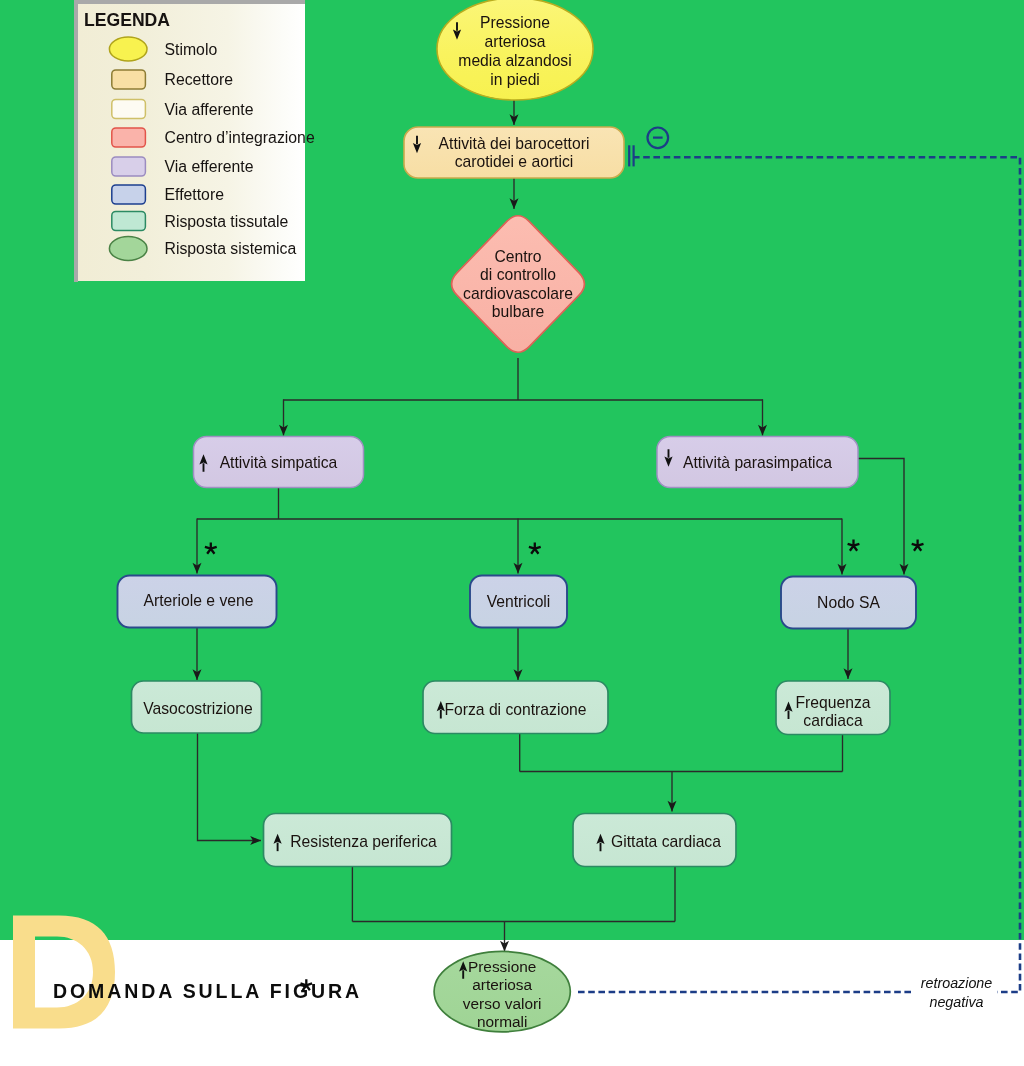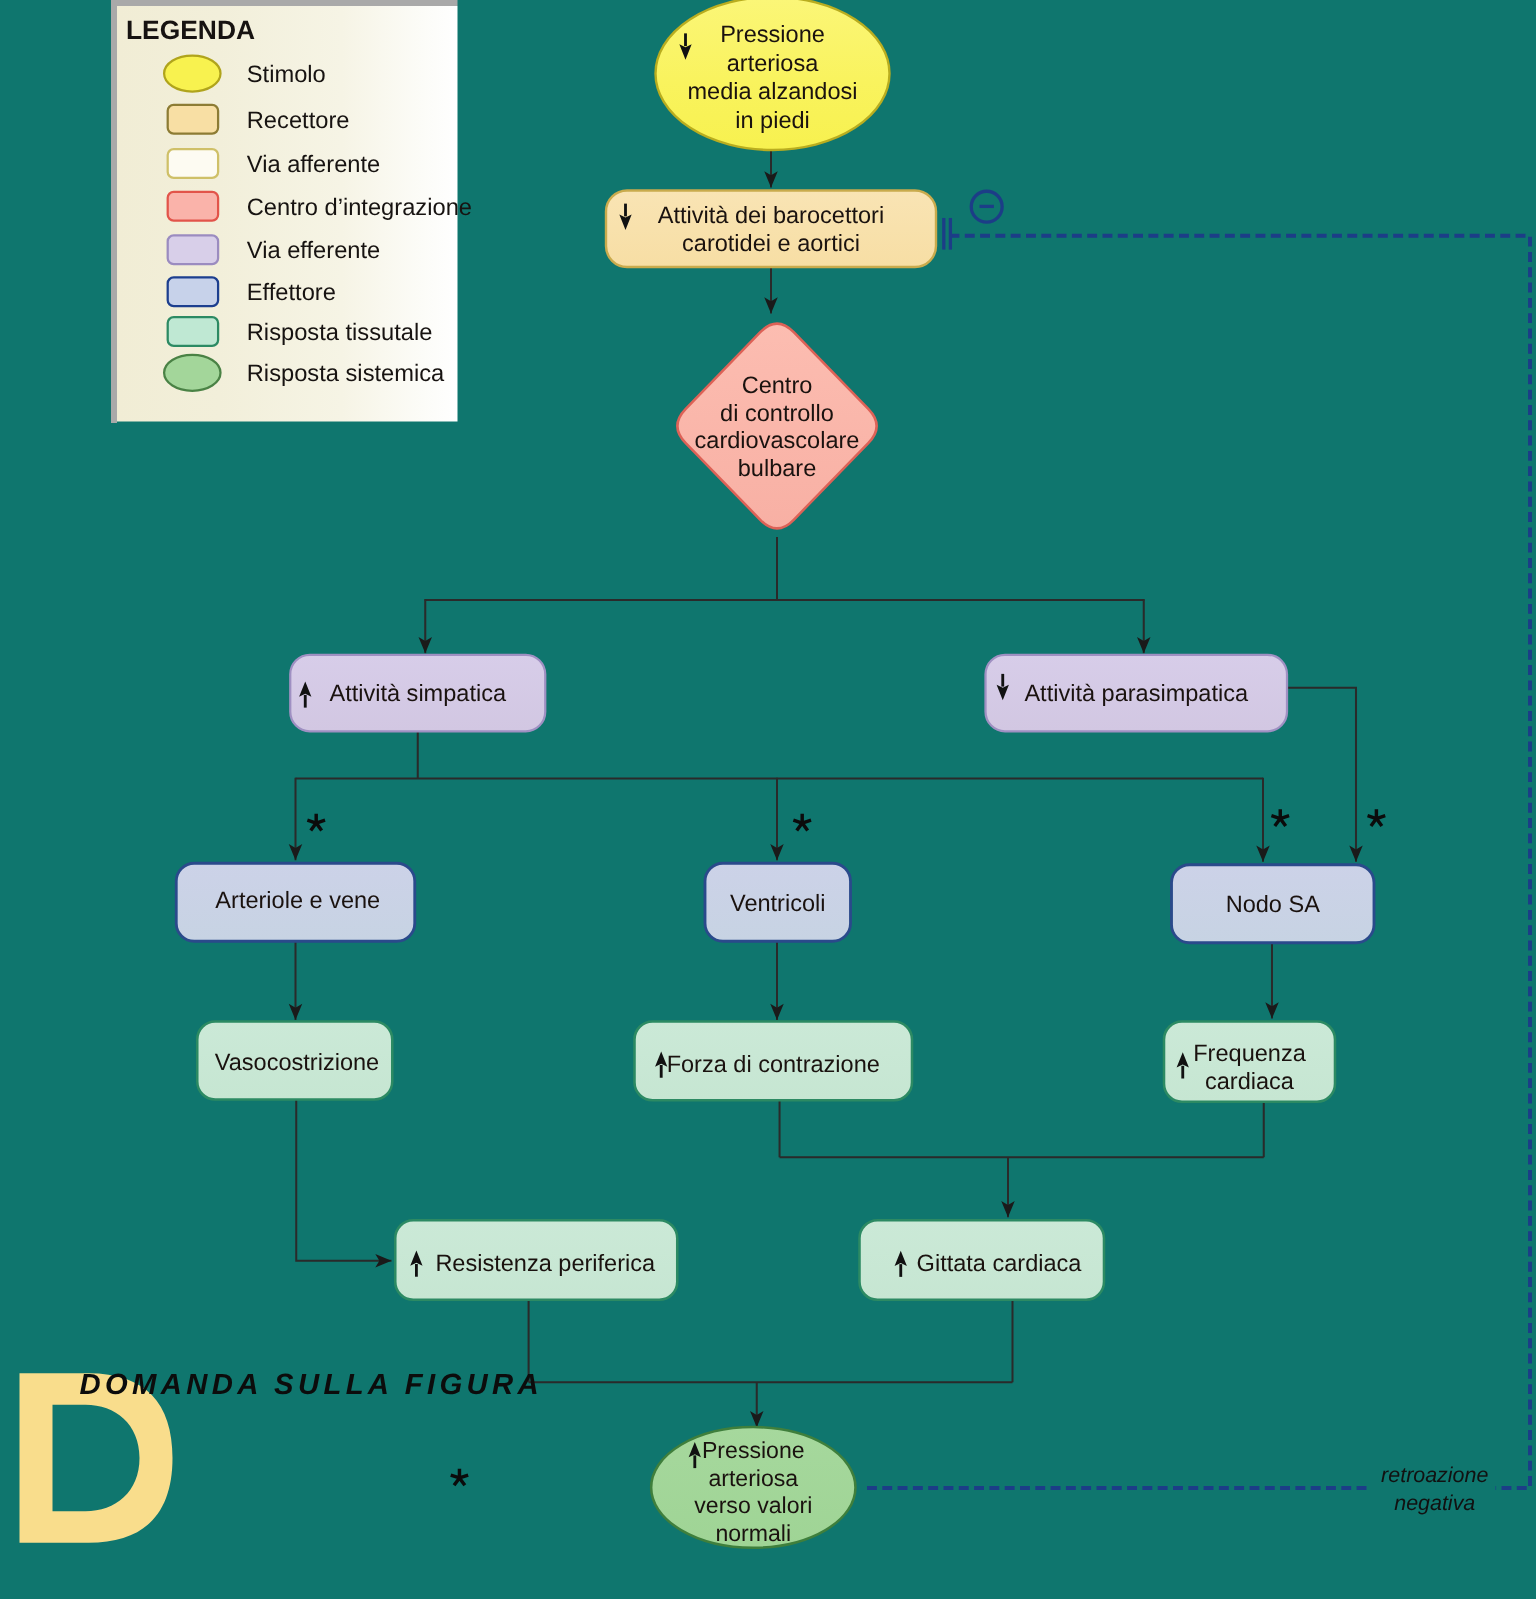--- a/index.html
+++ b/index.html
@@ -1,30 +1,30 @@
 <!DOCTYPE html>
 <html><head>
 <meta charset="utf-8">
 <title>Riflesso barocettivo</title>
 <style>
   html,body{margin:0;padding:0;background:#ffffff;}
   body{width:1024px;height:1066px;overflow:hidden;
        font-family:"Liberation Sans",sans-serif;
        -webkit-font-smoothing:antialiased;}
-  #stage{position:relative;width:1024px;height:1066px;background:#0f766e;}
+  #stage{position:relative;width:1024px;height:940px;background:#22c55e;}
   svg#flow{position:absolute;left:0;top:0;width:1024px;height:1066px;overflow:visible;}
   .ntxt{font-family:"Liberation Sans",sans-serif;fill:#1a120f;text-anchor:middle;}
   .lgtxt{font-family:"Liberation Sans",sans-serif;fill:#171311;text-anchor:start;}
   .conn{stroke:#2a2a2a;stroke-width:1.35;fill:none;}
   .dashed{stroke:#1c3d87;stroke-width:2.6;fill:none;stroke-dasharray:6.6 3.6;stroke-linecap:butt;}
   #question{position:absolute;left:0;top:0;width:1024px;height:1066px;}
   #question .dropcap{position:absolute;left:13px;top:916px;width:103px;height:113px;
       font-size:0;line-height:0;color:transparent;overflow:hidden;}
-  #question .qhead{position:absolute;left:53px;top:912px;font-size:19.5px;font-weight:bold;
-      letter-spacing:2.9px;color:#0c0c0c;white-space:nowrap;font-style:italic;}
+  #question .qhead{position:absolute;left:53px;top:980px;font-size:19.5px;font-weight:bold;
+      letter-spacing:2.9px;color:#0c0c0c;white-space:nowrap;}
   #question .qbody{position:absolute;left:121px;top:974px;font-size:15.6px;line-height:18.5px;
       color:#111;white-space:nowrap;}
 </style>
 </head>
 <body>
 
 <div id="stage">
 <svg id="flow" viewBox="0 0 1024 1066" xmlns="http://www.w3.org/2000/svg">
   <defs>
     <marker id="ah" markerWidth="14" markerHeight="11" refX="12.8" refY="5.5" orient="auto" markerUnits="userSpaceOnUse">

